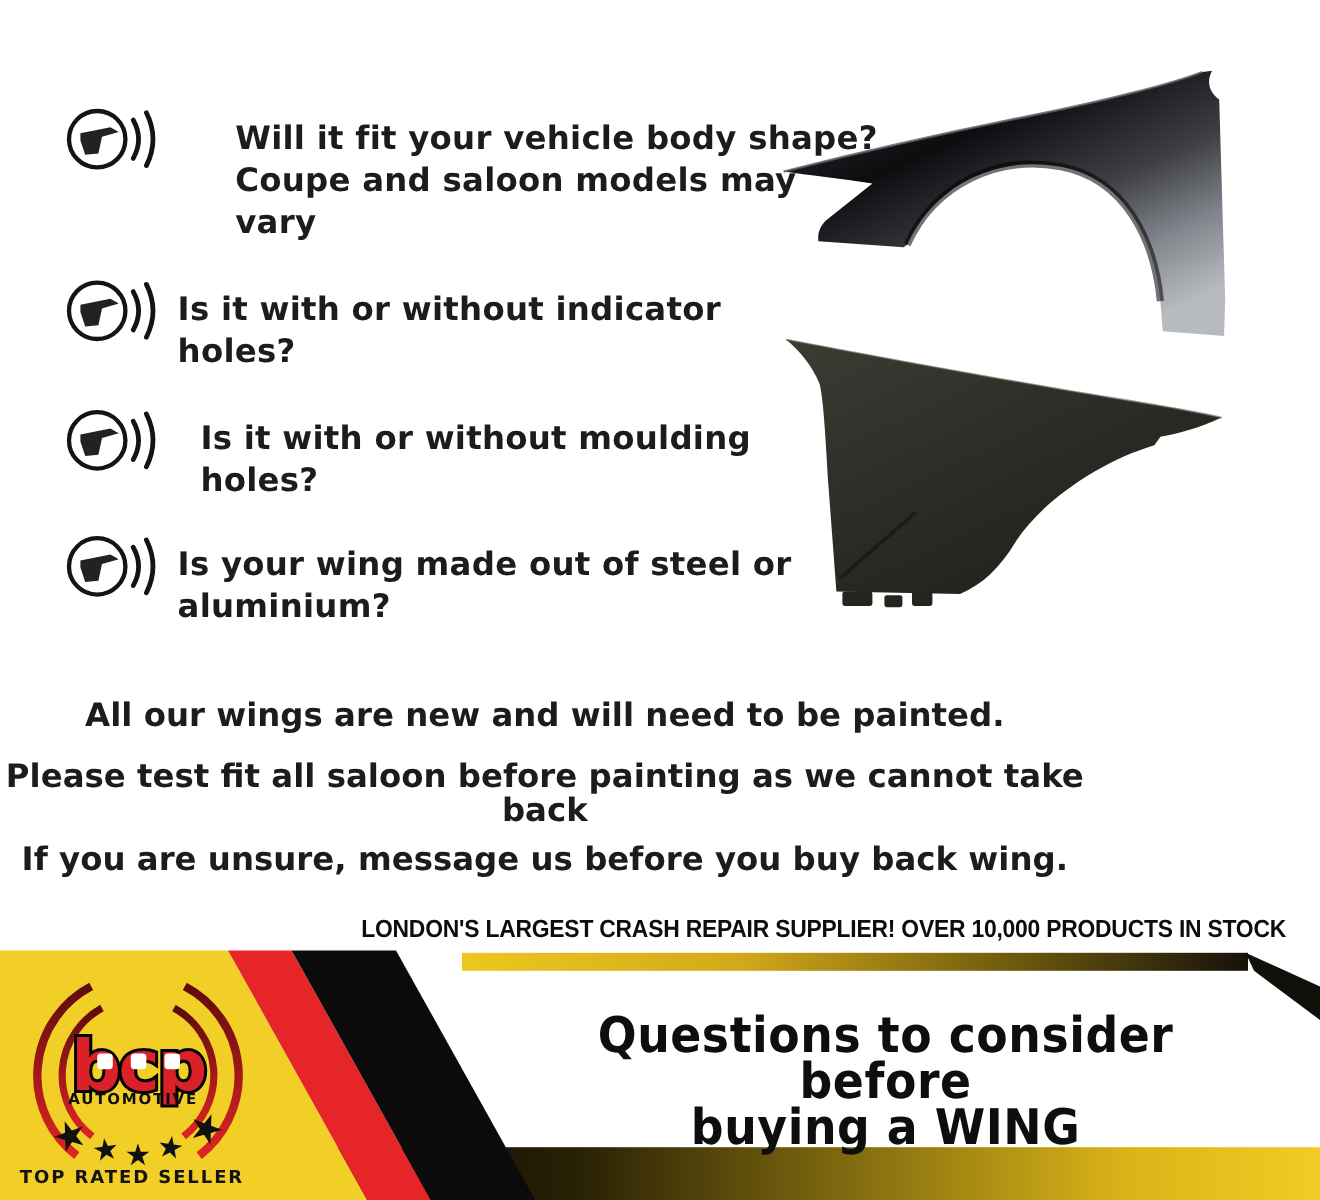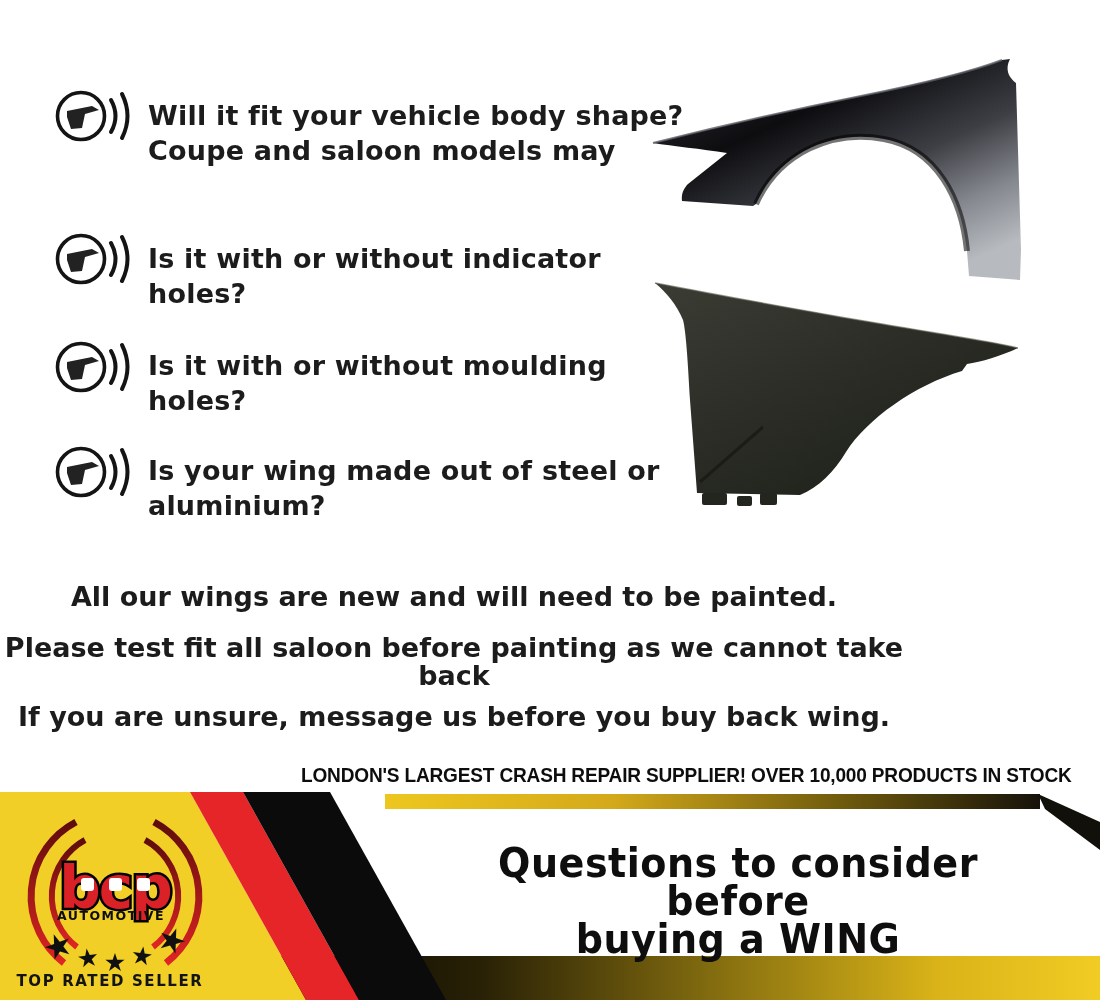--- a/index.html
+++ b/index.html
@@ -35,43 +35,44 @@
 <body>
 
 <div class="stage">
 
   <svg class="q-icon" style="top:86px;" viewBox="0 0 84 60">
     <circle cx="27" cy="30" r="23.5" fill="none" stroke="#141414" stroke-width="3.6"></circle>
     <path d="M13,25 L38,20 L45,24 L31,28 L28,42 L17,43 L13,31 Z" fill="#222"></path>
     <path d="M57,14 Q66,30 57,46" fill="none" stroke="#141414" stroke-width="4" stroke-linecap="round"></path>
     <path d="M68,8 Q79,30 68,52" fill="none" stroke="#141414" stroke-width="4" stroke-linecap="round"></path>
   </svg>
-  <div class="q-text" style="top:98px;">
+  <div class="q-text" style="top:98px;margin-left:48px;">
     <div>Will it fit your vehicle body shape?</div>
     <div>Coupe and saloon models may</div>
+    <div>vary</div>
   </div>
 
   <svg class="q-icon" style="top:229px;" viewBox="0 0 84 60">
     <circle cx="27" cy="30" r="23.5" fill="none" stroke="#141414" stroke-width="3.6"></circle>
     <path d="M13,25 L38,20 L45,24 L31,28 L28,42 L17,43 L13,31 Z" fill="#222"></path>
     <path d="M57,14 Q66,30 57,46" fill="none" stroke="#141414" stroke-width="4" stroke-linecap="round"></path>
     <path d="M68,8 Q79,30 68,52" fill="none" stroke="#141414" stroke-width="4" stroke-linecap="round"></path>
   </svg>
   <div class="q-text" style="top:241px;">
     <div>Is it with or without indicator</div>
     <div>holes?</div>
   </div>
 
   <svg class="q-icon" style="top:337px;" viewBox="0 0 84 60">
     <circle cx="27" cy="30" r="23.5" fill="none" stroke="#141414" stroke-width="3.6"></circle>
     <path d="M13,25 L38,20 L45,24 L31,28 L28,42 L17,43 L13,31 Z" fill="#222"></path>
     <path d="M57,14 Q66,30 57,46" fill="none" stroke="#141414" stroke-width="4" stroke-linecap="round"></path>
     <path d="M68,8 Q79,30 68,52" fill="none" stroke="#141414" stroke-width="4" stroke-linecap="round"></path>
   </svg>
-  <div class="q-text" style="top:348px;">
+  <div class="q-text" style="top:348px;margin-left:19px;">
     <div>Is it with or without moulding</div>
     <div>holes?</div>
   </div>
 
   <svg class="q-icon" style="top:442px;" viewBox="0 0 84 60">
     <circle cx="27" cy="30" r="23.5" fill="none" stroke="#141414" stroke-width="3.6"></circle>
     <path d="M13,25 L38,20 L45,24 L31,28 L28,42 L17,43 L13,31 Z" fill="#222"></path>
     <path d="M57,14 Q66,30 57,46" fill="none" stroke="#141414" stroke-width="4" stroke-linecap="round"></path>
     <path d="M68,8 Q79,30 68,52" fill="none" stroke="#141414" stroke-width="4" stroke-linecap="round"></path>
   </svg>

